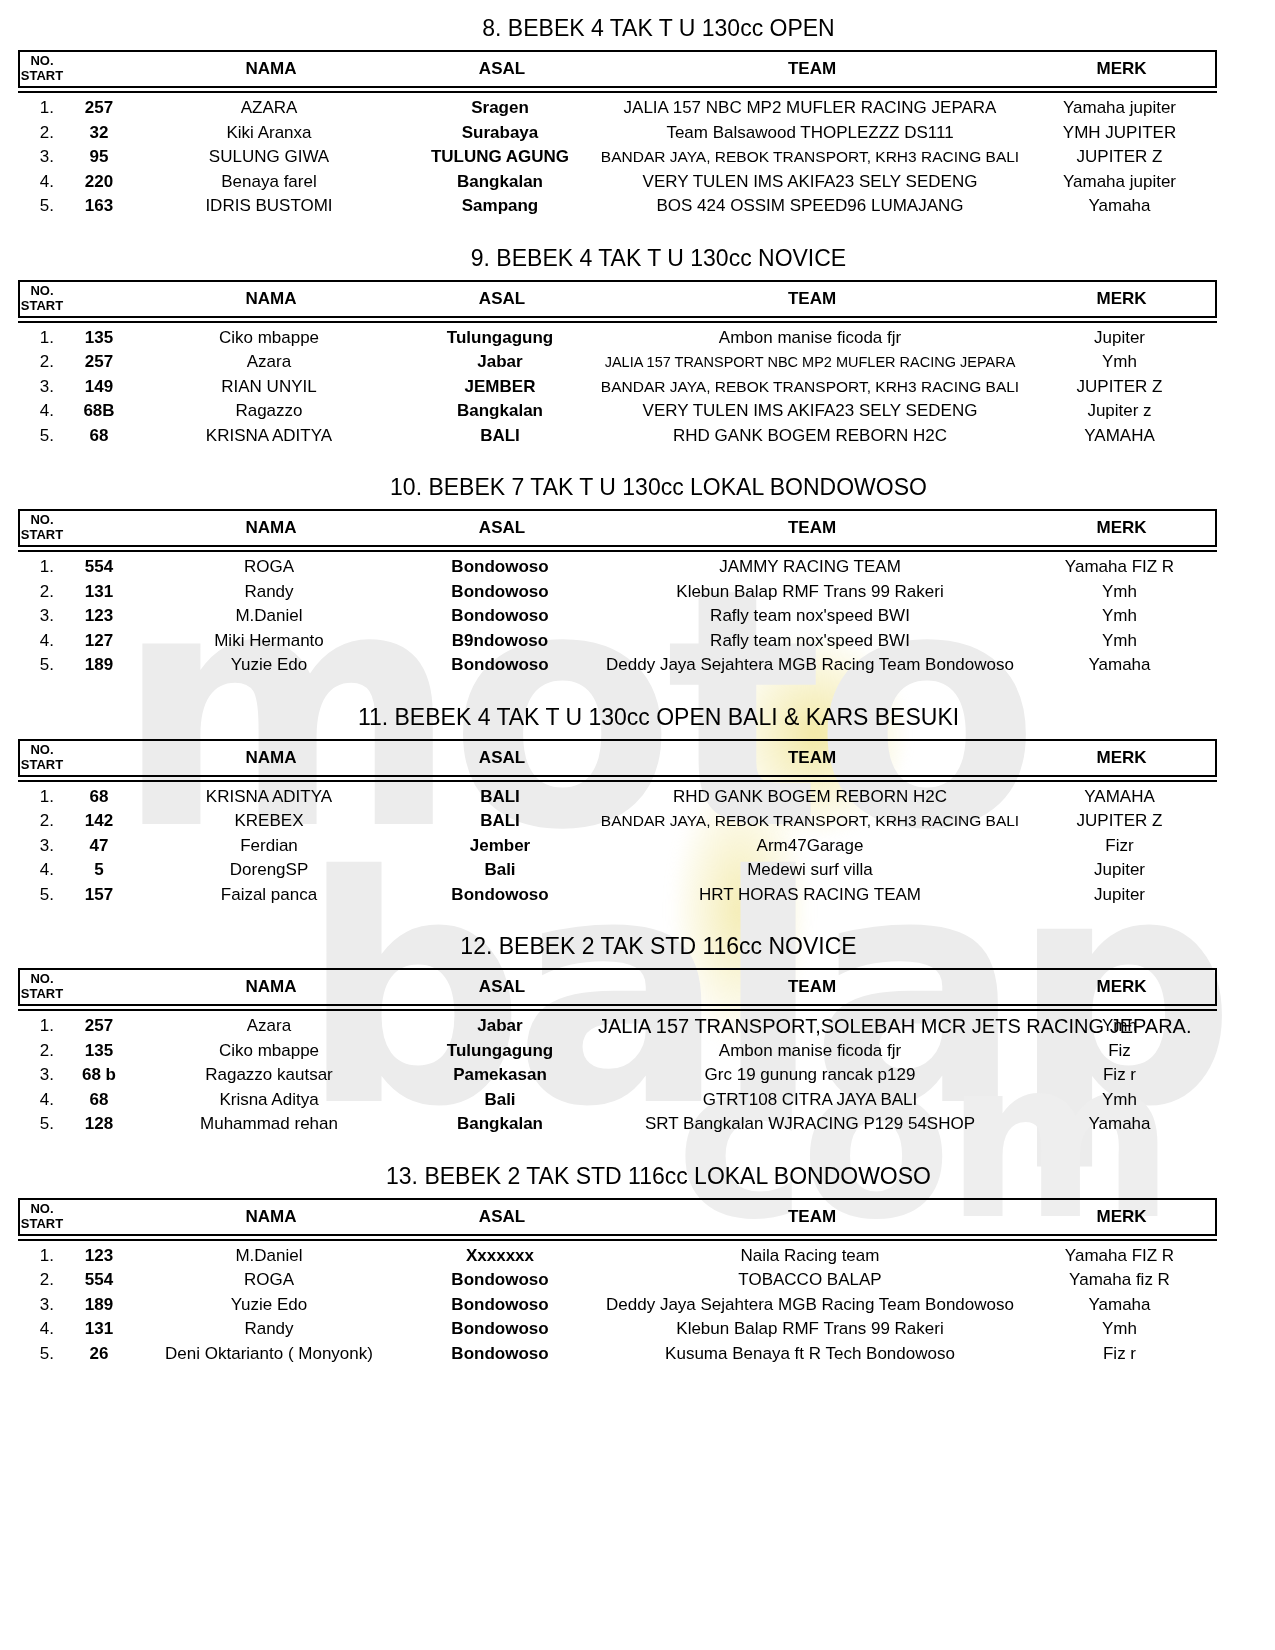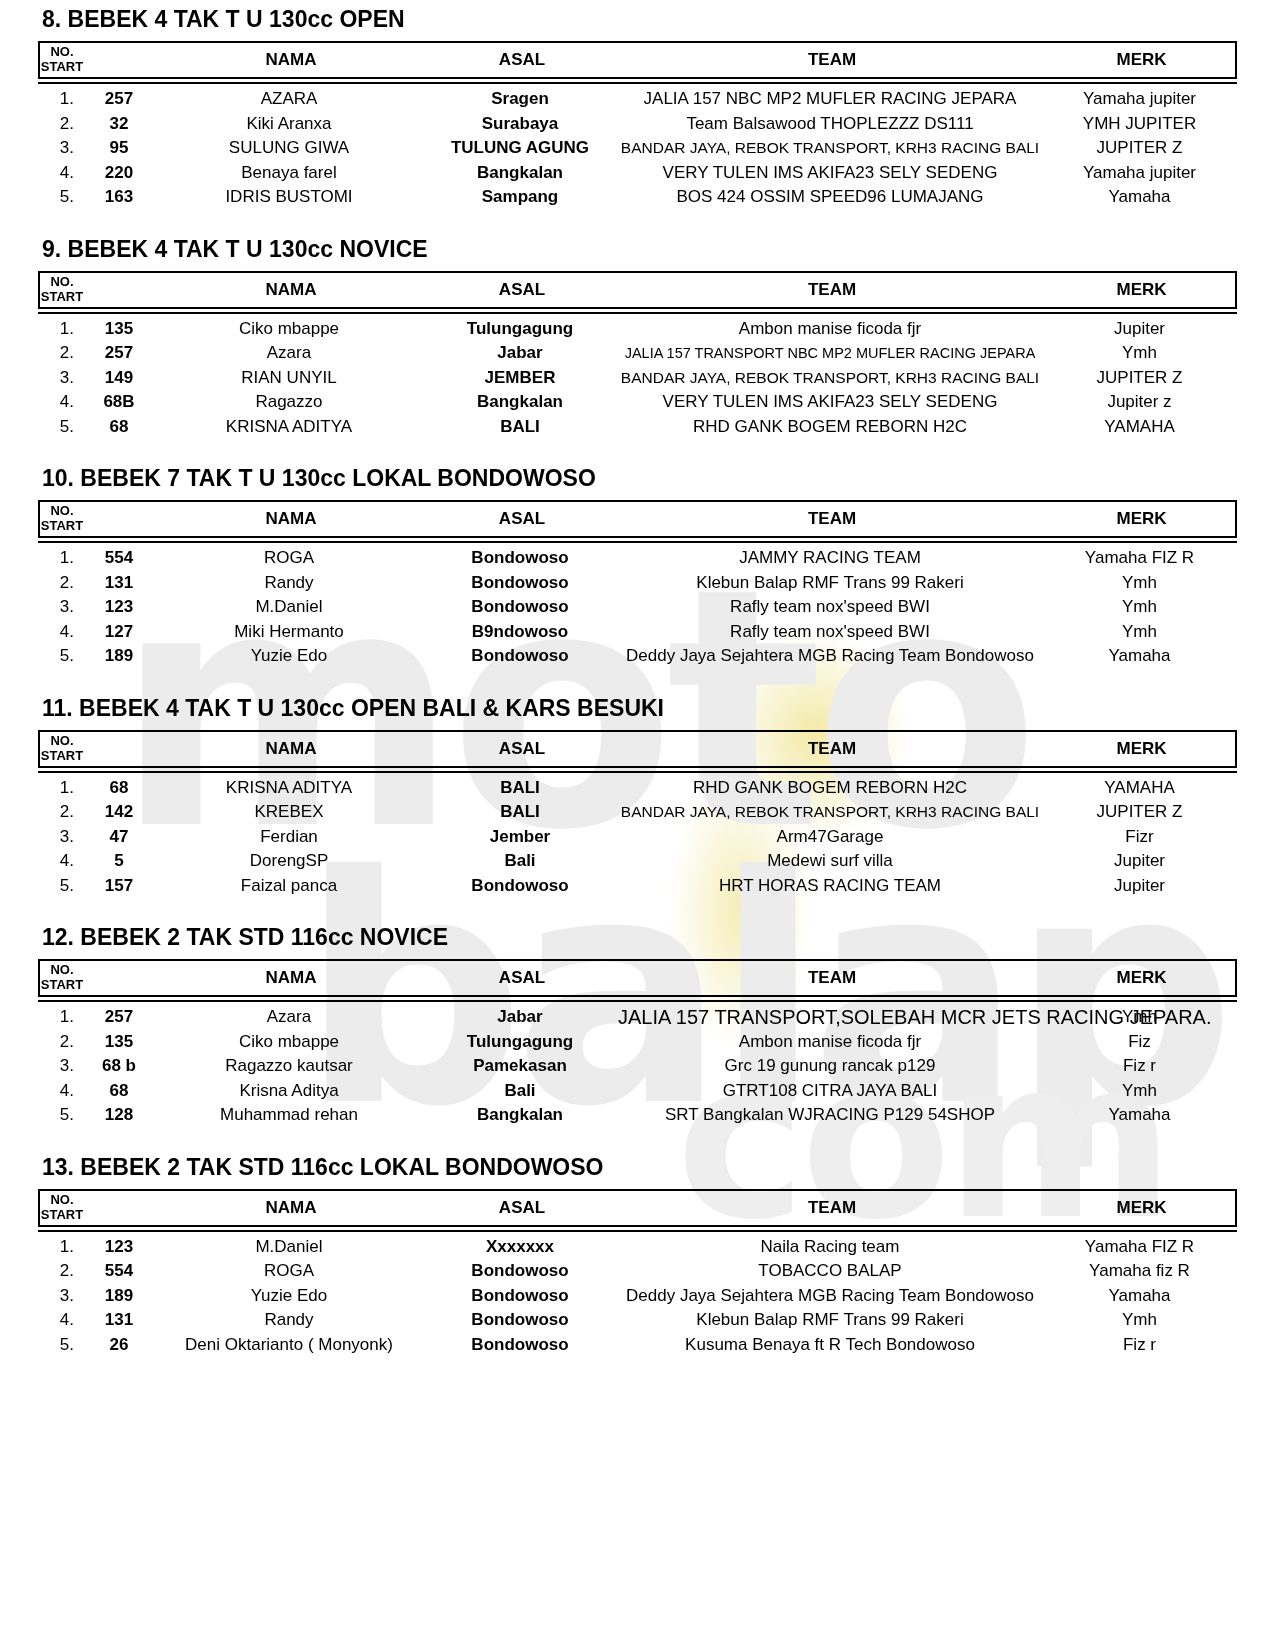--- a/index.html
+++ b/index.html
@@ -16,23 +16,23 @@
     background:radial-gradient(closest-side,rgba(240,229,150,.7),rgba(240,229,150,0));filter:blur(6px);}
   .wm-line{position:absolute;font-weight:700;color:#ececec;line-height:1;
     font-family:"DejaVu Sans",sans-serif;white-space:nowrap;}
   .wm-line.l1{left:115px;top:545px;font-size:330px;letter-spacing:-10px;}
   .wm-line.l2{left:300px;top:835px;font-size:315px;letter-spacing:-12px;}
   .wm-line.l3{left:676px;top:1030px;font-size:220px;letter-spacing:-6px;color:#eeeeee;}
   
   .content{position:absolute;inset:0;z-index:1;padding-top:6px;}
   .section{margin:0 0 26px 0;}
   .section-title{
-    font-size:23px;font-weight:700;margin:0 0 9px 42px;line-height:26px;white-space:nowrap;
+    font-size:23px;font-weight:400;margin:9px 0 9px 42px;line-height:26px;white-space:nowrap;text-align:center;
   }
-  .tbl{margin-left:38px;width:1199px;}
+  .tbl{margin-left:18px;width:1199px;}
   .grid{display:grid;grid-template-columns:44px 74px 266px 196px 424px 195px;align-items:center;}
   .hdr{
     position:relative;border:2px solid #000;height:38px;box-sizing:border-box;
     margin-bottom:7px;background:transparent;
   }
   .hdr::after{ 
     content:"";position:absolute;left:-2px;right:-2px;bottom:-7px;height:2px;background:#000;
   }
   .hcell{font-weight:700;font-size:17px;text-align:center;white-space:nowrap;}
   .hcell.small{font-size:13px;line-height:1.12;}

